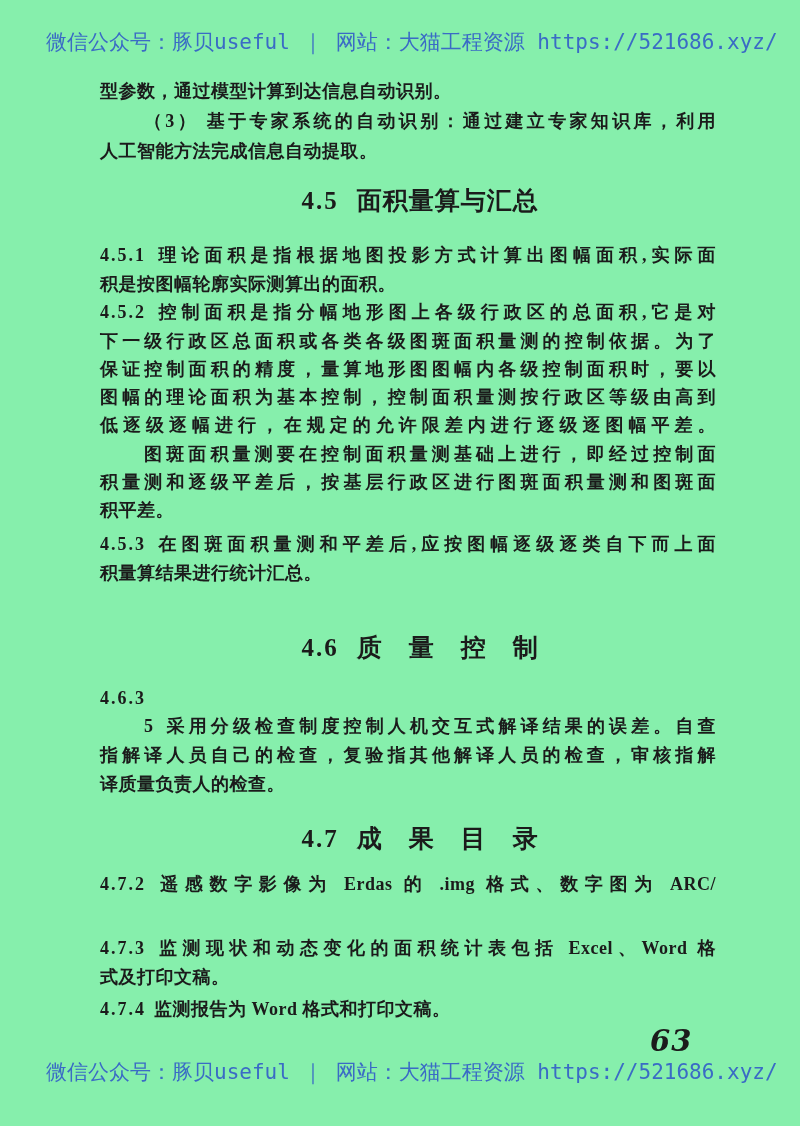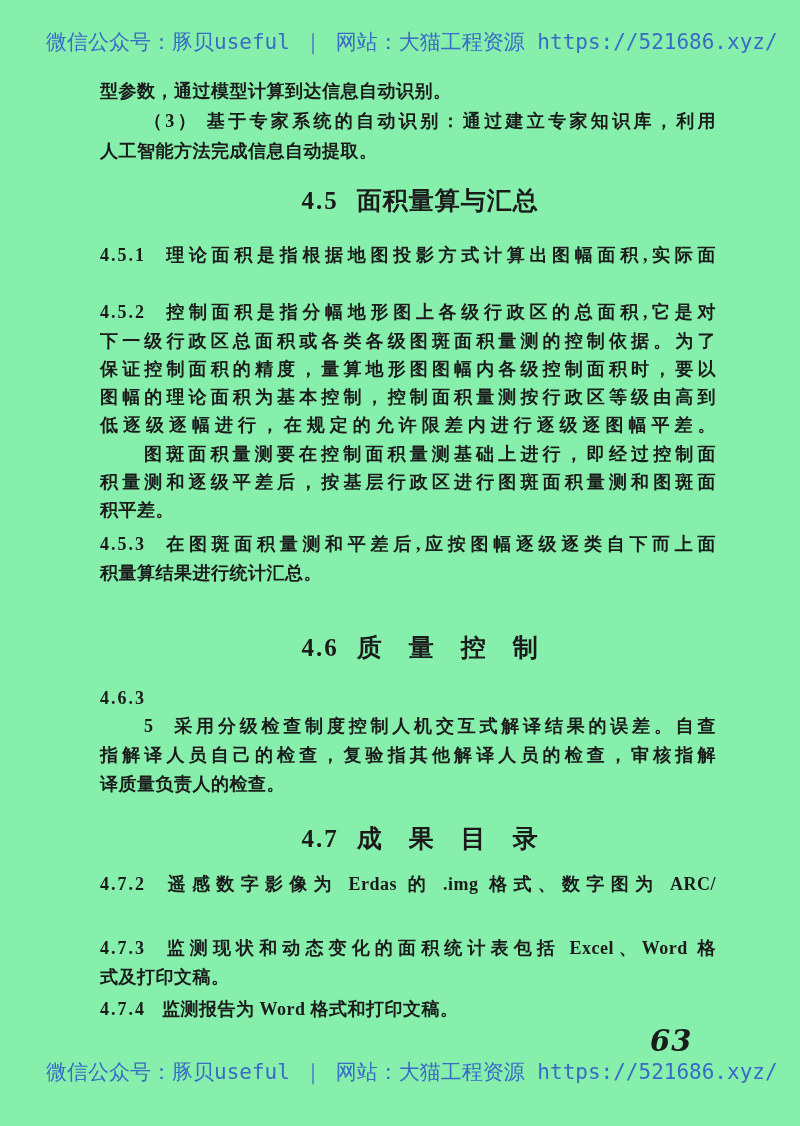--- a/index.html
+++ b/index.html
@@ -16,21 +16,21 @@
   }
   .wm-top{top:28px;}
   .wm-bottom{top:1058px;}
   .ln{
     position:absolute;left:100px;width:616px;
     font-size:18px;font-weight:600;line-height:26px;
     letter-spacing:0.5px;white-space:nowrap;
   }
   .fill{text-align:justify;text-align-last:justify;}
   .ind{padding-left:44px;width:572px;}
-  .num{font-weight:700;letter-spacing:2px;margin-right:16px;}
+  .num{font-weight:700;letter-spacing:2px;margin-right:8px;}
   .hd{
     position:absolute;left:0;width:800px;text-align:center;
     font-size:25px;font-weight:700;letter-spacing:1px;white-space:nowrap;margin-left:20px;
   }
   .hd .num{margin-right:18px;}
   .pageno{
     position:absolute;top:1024px;left:650px;
     font-size:29px;font-weight:700;font-style:italic;
     font-family:"DejaVu Serif",serif;letter-spacing:1px;
   }
@@ -42,20 +42,21 @@
 
   <div class="watermark wm-top">微信公众号：豚贝useful ｜ 网站：大猫工程资源 https://521686.xyz/</div>
 
   <div class="ln" style="top:78px"><span>型参数，通过模型计算到达信息自动识别。</span></div>
   <div class="ln ind fill" style="top:108px"><span>（3） 基于专家系统的自动识别：通过建立专家知识库，利用</span></div>
   <div class="ln" style="top:138px"><span>人工智能方法完成信息自动提取。</span></div>
 
   <div class="hd" style="top:184px"><span class="num">4.5</span><span>面积量算与汇总</span></div>
 
   <div class="ln fill" style="top:242px"><span class="num">4.5.1</span><span>理论面积是指根据地图投影方式计算出图幅面积,实际面</span></div>
+  <div class="ln" style="top:271px"><span>积是按图幅轮廓实际测算出的面积。</span></div>
   <div class="ln fill" style="top:299px"><span class="num">4.5.2</span><span>控制面积是指分幅地形图上各级行政区的总面积,它是对</span></div>
   <div class="ln fill" style="top:328px"><span>下一级行政区总面积或各类各级图斑面积量测的控制依据。为了</span></div>
   <div class="ln fill" style="top:356px"><span>保证控制面积的精度，量算地形图图幅内各级控制面积时，要以</span></div>
   <div class="ln fill" style="top:384px"><span>图幅的理论面积为基本控制，控制面积量测按行政区等级由高到</span></div>
   <div class="ln fill" style="top:412px"><span>低逐级逐幅进行，在规定的允许限差内进行逐级逐图幅平差。</span></div>
   <div class="ln fill" style="top:469px"><span>积量测和逐级平差后，按基层行政区进行图斑面积量测和图斑面</span></div>
   <div class="ln ind fill" style="top:441px"><span>图斑面积量测要在控制面积量测基础上进行，即经过控制面</span></div>
   <div class="ln" style="top:497px"><span>积平差。</span></div>
   <div class="ln fill" style="top:531px"><span class="num">4.5.3</span><span>在图斑面积量测和平差后,应按图幅逐级逐类自下而上面</span></div>
   <div class="ln" style="top:560px"><span>积量算结果进行统计汇总。</span></div>

